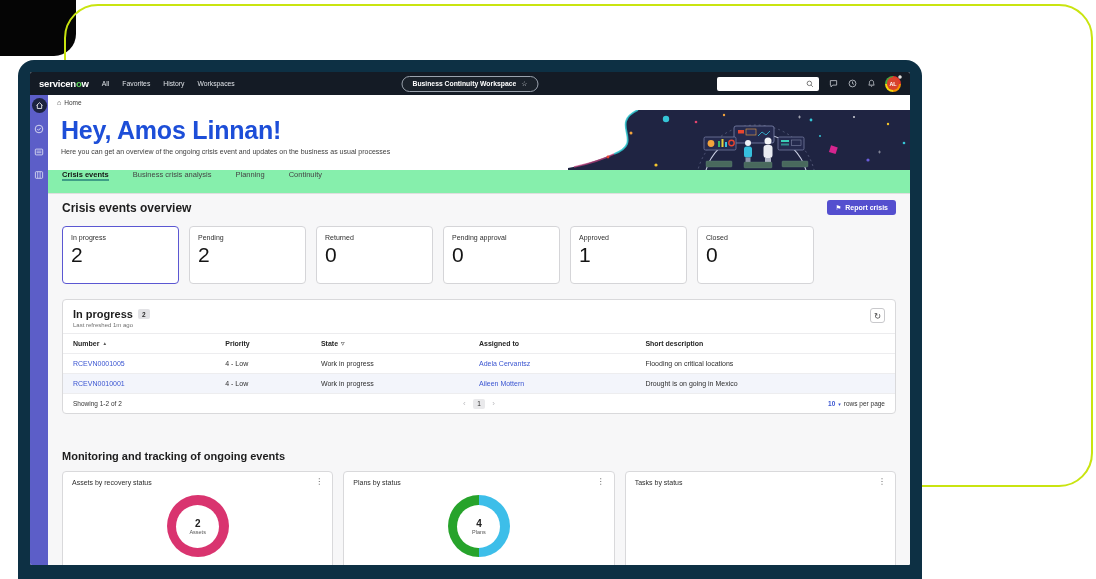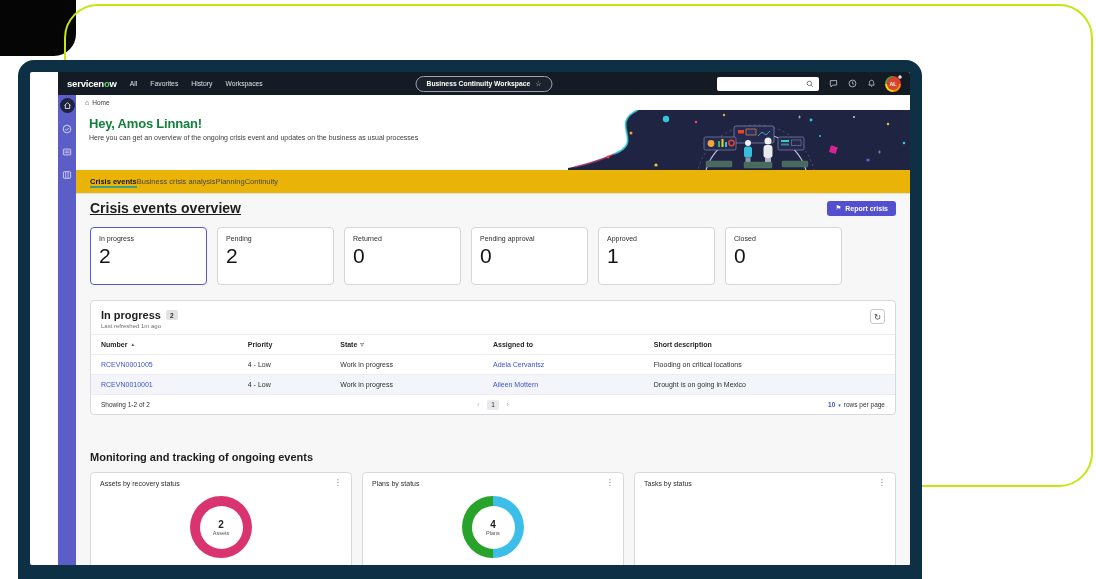--- a/index.html
+++ b/index.html
@@ -5,21 +5,21 @@
   * { box-sizing: border-box; margin: 0; padding: 0; }
   html,body { width:1096px; height:579px; }
   body { font-family: "Liberation Sans", sans-serif; background:#ffffff; position:relative; overflow:hidden; }
 
   
   .corner-shape { position:absolute; left:-26px; top:-24px; width:102px; height:80px; background:#050505; border-radius:22px; }
   .lime-outline { position:absolute; left:64px; top:4px; width:1029px; height:483px; border:2px solid #C9E410; border-radius:34px; background:transparent; }
 
   
   .laptop { position:absolute; left:18px; top:60px; width:904px; height:519px; background:#0D3044; border-radius:16px 16px 0 0; padding:12px 12px 14px 12px; }
-  .screen { width:880px; height:493px; background:#fff; border-radius:2px; overflow:hidden; display:flex; flex-direction:column;padding-left:28px; }
+  .screen { width:880px; height:493px; background:#fff; border-radius:2px; overflow:hidden; display:flex; flex-direction:column; }
 
   
   .topnav { height:23px; background:#141B25; display:flex; align-items:center; padding:0 9px; gap:13px; position:relative; flex:none; }
   .logo { color:#fff; font-weight:bold; font-size:9.5px; letter-spacing:-0.2px; white-space:nowrap; }
   .logo .accent { color:#5FD75F; }
   .nav-menu { display:flex; gap:13px; }
   .nav-item { color:#DDE1E6; font-size:6.8px; }
   .ws-pill { position:absolute; left:50%; transform:translateX(-50%); border:1px solid #9AA2AD; border-radius:10px; color:#fff; font-size:6.8px; font-weight:bold; padding:3px 10px; display:flex; align-items:center; gap:5px; white-space:nowrap; background:rgba(255,255,255,0.03); }
   .ws-pill .star { font-weight:normal; font-size:7px; color:#D8DCE2; }
   .tn-right { margin-left:auto; display:flex; align-items:center; gap:9px; }
@@ -38,33 +38,33 @@
 
   .main { flex:1; display:flex; flex-direction:column; min-width:0; background:#fff; }
 
   
   .breadcrumb { height:15px; display:flex; align-items:center; gap:3px; padding:0 9px; font-size:6.5px; color:#3A3A3A; flex:none; }
   .crumb-home-icon { font-size:7px; color:#4a4a4a; }
 
   
   .hero { height:60px; position:relative; background:#fff; overflow:hidden; flex:none; }
   .hero-text { position:absolute; left:13px; top:6px; z-index:2; }
-  .hero-title { font-size:13px; font-weight:bold; color:#15803d; letter-spacing:-0.2px; }
+  .hero-title { font-size:25px; font-weight:bold; color:#1d4ed8; letter-spacing:-0.2px; }
   .hero-sub { font-size:7px; color:#3C3C3C; margin-top:3px; }
   .hero-art { position:absolute; right:0; top:0; width:342px; height:60px; }
 
   
-  .tabs { height:24px; display:flex; align-items:center; gap:0; padding:0 14px; border-bottom:1px solid #DFDFDF; background:#eab308; flex:none; }
+  .tabs { height:24px; display:flex; align-items:flex-start; gap:24px; padding:0 14px; border-bottom:1px solid #DFDFDF; background:#86efac; flex:none; }
   .tab { font-size:7.5px; color:#454545; display:flex; align-items:center; border-bottom:2px solid transparent; margin-bottom:-1px; }
   .tab.active { color:#141414; font-weight:bold; border-bottom-color:#3F9E86; }
 
   
   .content { flex:1; background:#F7F7F8; padding:6px 14px 0; overflow:hidden; }
   .section-head { display:flex; align-items:center; justify-content:space-between; }
-  .section-title { font-size:14px; font-weight:bold; color:#1D1D1D;text-decoration:underline; }
+  .section-title { font-size:12px; font-weight:bold; color:#1D1D1D; }
   .report-btn { background:#544FCF; color:#fff; font-size:7px; font-weight:bold; border:none; border-radius:3px; padding:3.5px 8px; display:flex; align-items:center; gap:4px; cursor:pointer; }
   .report-btn .flag { font-size:6.5px; font-weight:normal; }
 
   .stat-row { display:flex; gap:10px; margin-top:11px; }
   .stat-card { width:117px; height:58px; background:#fff; border:1px solid #D5D5D8; border-radius:4px; padding:7px 8px; }
   .stat-card.selected { border:1.6px solid #5B57D2; }
   .stat-label { font-size:7px; color:#2E2E2E; }
   .stat-value { font-size:21px; font-weight:300; color:#141414; line-height:1.05; margin-top:3px; }
 
   

